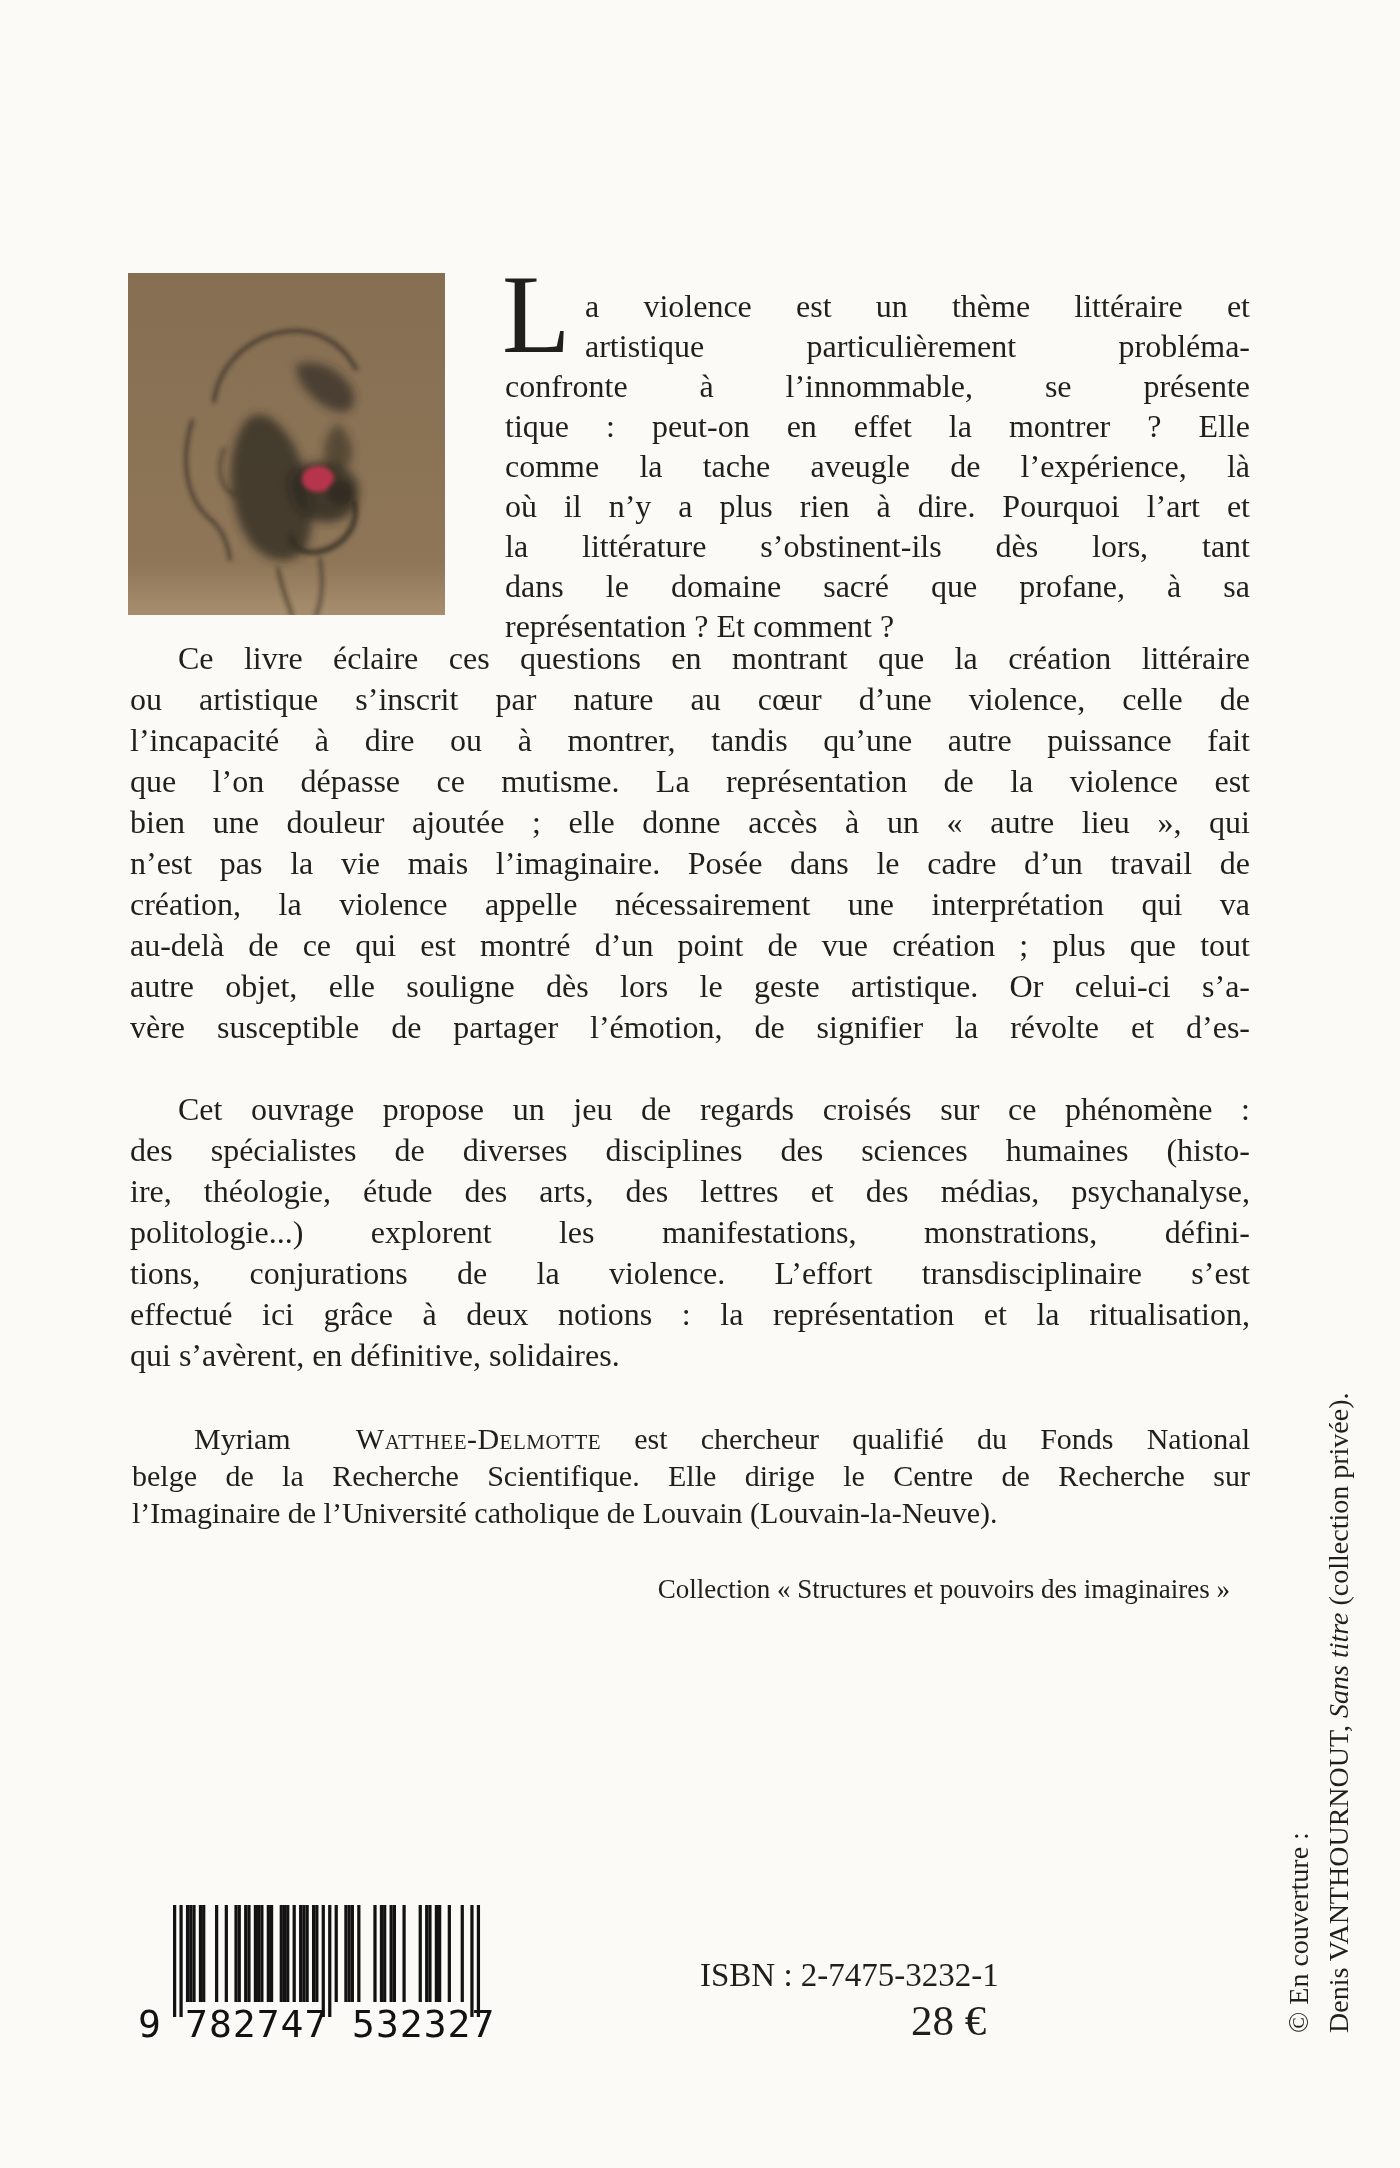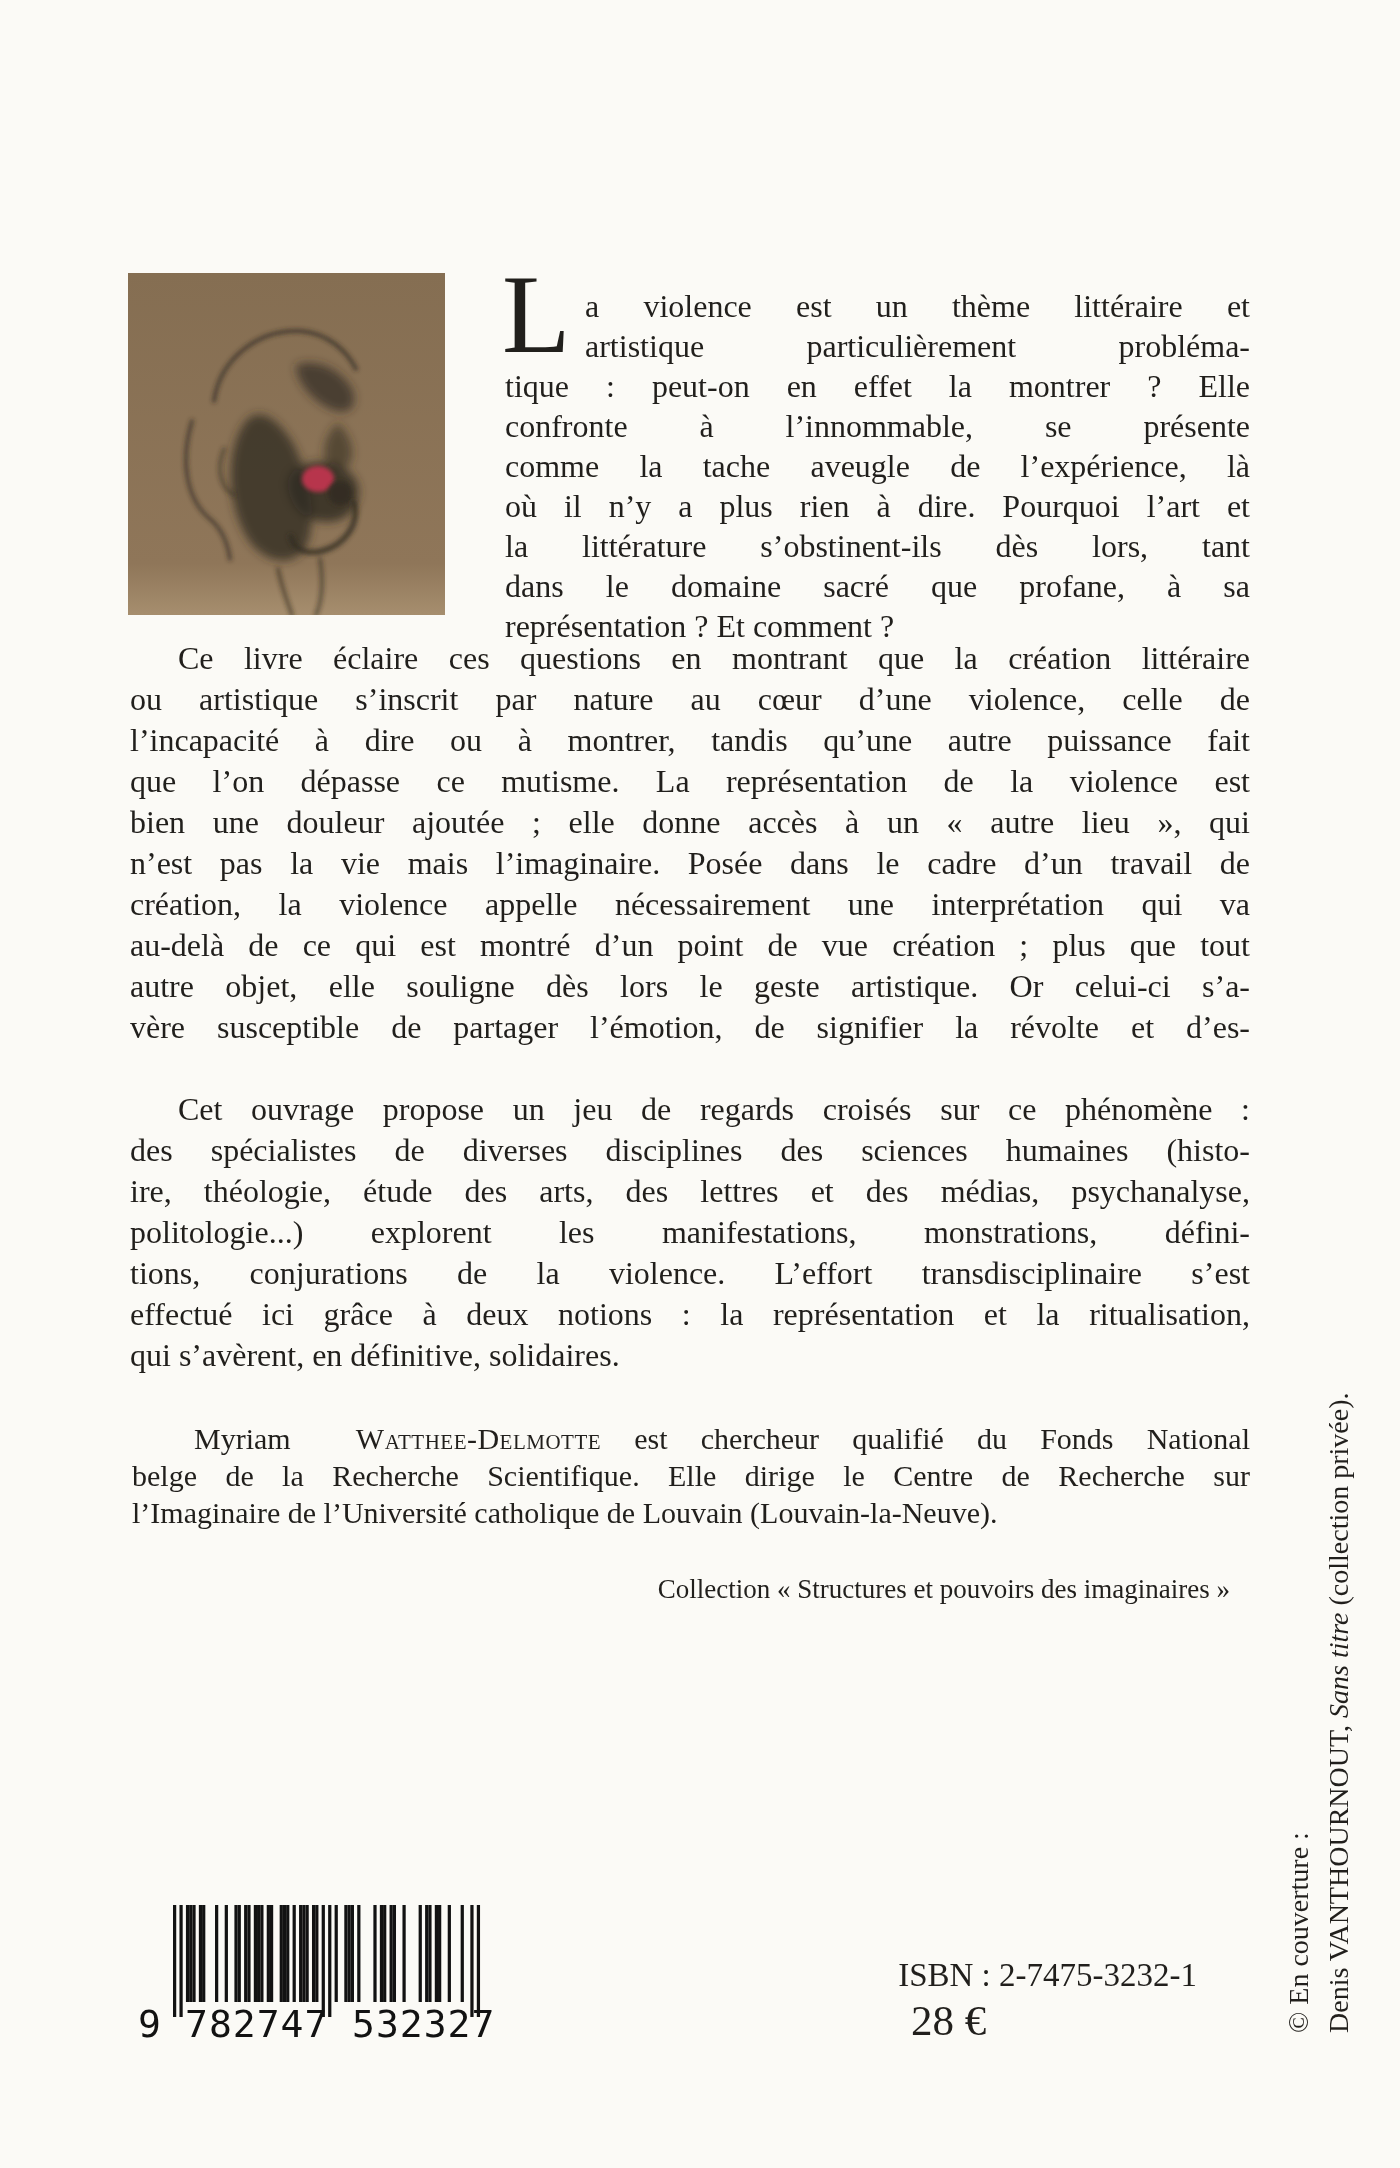--- a/index.html
+++ b/index.html
@@ -56,21 +56,21 @@
   .barcode svg { position:absolute; left:0; top:0; }
   .bdigit {
     position:absolute; top:100px;
     font-family:"DejaVu Sans Mono","Liberation Mono",monospace;
     font-size:38px; line-height:38px; letter-spacing:1px; color:#121212;
   }
   .bd-9  { left:-35px; }
   .bd-g1 { left:12px; }
   .bd-g2 { left:179px; }
   
-  .isbn  { position:absolute; left:700px; top:1956px; width:497px; text-align:right; font-size:33px; line-height:38px; }
+  .isbn  { position:absolute; left:700px; top:1956px; width:497px; font-size:33px; line-height:38px; }
   .price { position:absolute; left:700px; top:1997px; width:497px; text-align:center; font-size:43px; line-height:48px; }
   
   .credit {
     position:absolute; left:499px; top:1253px; width:780px; height:80px;
     transform:rotate(-90deg); transform-origin:top right;
     font-size:28px; line-height:40px; white-space:nowrap; text-align:left;
   }
   .credit .cl { height:40px; }
   .credit i { font-style:italic; }
 </style>
@@ -112,22 +112,22 @@
     </g>
   </svg>
 
   <div class="dropcap-glyph">L</div>
 
   <section class="para para1">
     <span class="dc-spacer"></span>
     <div>
         <div class="tline">a violence est un thème littéraire et</div>
         <div class="tline">artistique particulièrement probléma-</div>
+        <div class="tline">confronte à l’innommable, se présente</div>
         <div class="tline">tique : peut-on en effet la montrer ? Elle</div>
-        <div class="tline">confronte à l’innommable, se présente</div>
         <div class="tline">comme la tache aveugle de l’expérience, là</div>
         <div class="tline">où il n’y a plus rien à dire. Pourquoi l’art et</div>
         <div class="tline">la littérature s’obstinent-ils dès lors, tant</div>
         <div class="tline">dans le domaine sacré que profane, à sa</div>
         <div class="tline last">représentation ? Et comment ?</div>
       </div>
   </section>
 
   <section class="para para2 indent-first">
     <div>

